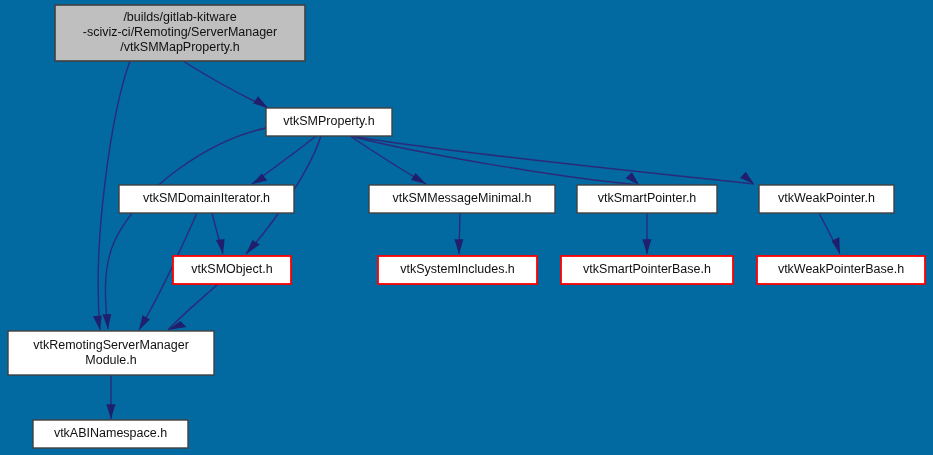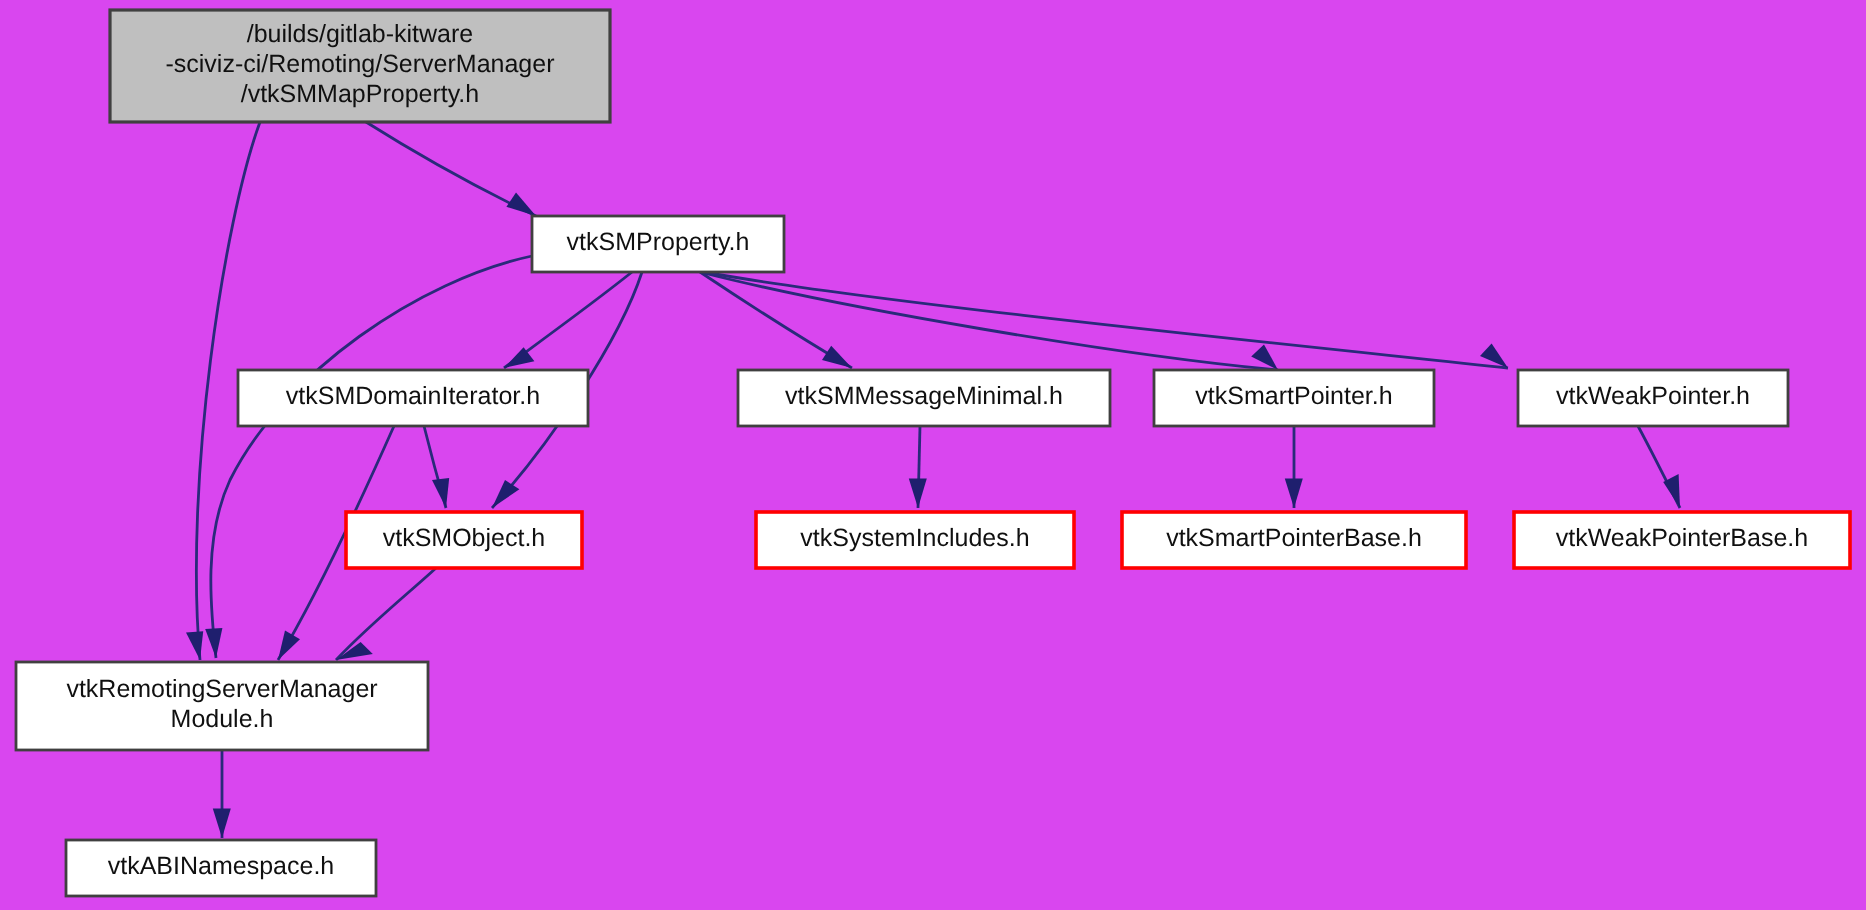--- a/index.html
+++ b/index.html
@@ -4,21 +4,21 @@
 <style>
   html, body {
     margin: 0;
     padding: 0;
     background: #ffffff;
   }
   #graph-root {
     position: relative;
     width: 933px;
     height: 455px;
-    background: #d946ef;
+    background: #0369a1;
     font-family: "Liberation Sans", sans-serif;
     overflow: hidden;
   }
   svg.graph-canvas {
     position: absolute;
     top: 0;
     left: 0;
     width: 933px;
     height: 455px;
   }

